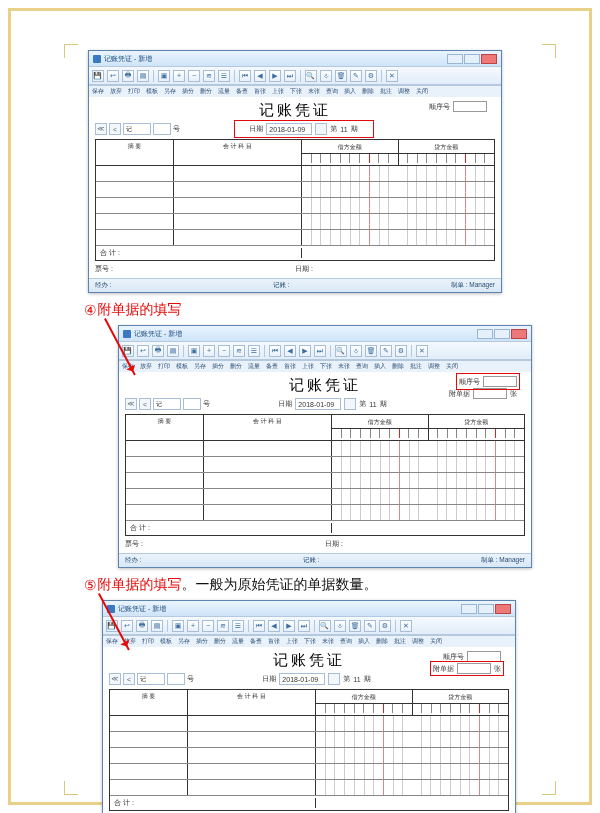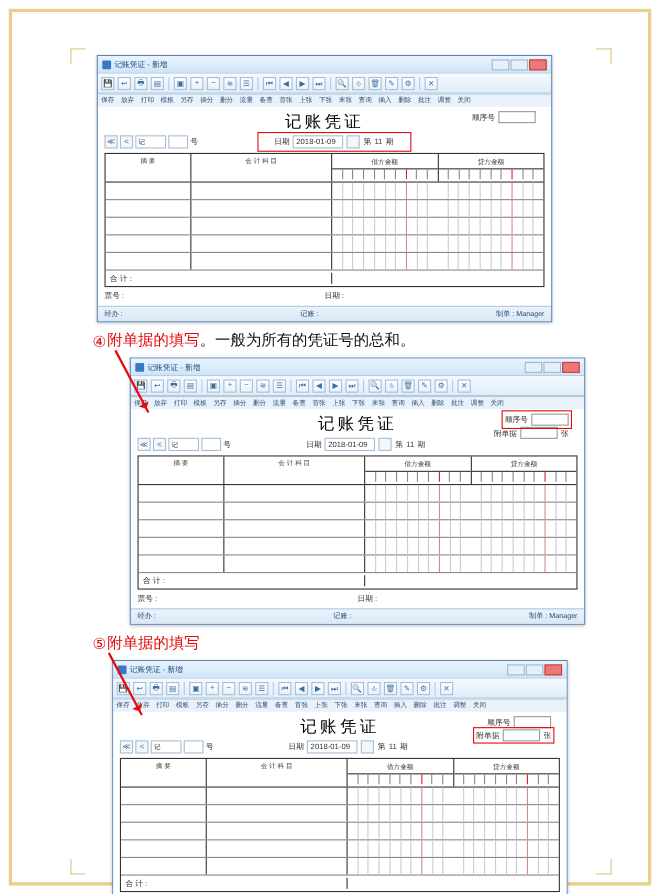--- a/index.html
+++ b/index.html
@@ -494,21 +494,20 @@
         <span>经办 :</span>
         <span>记账 :</span>
         <span><span>制单 :</span> <span>Manager</span></span>
       </div>
     </div>
   </div>
 
   <div class="caption-line">
     <span class="circ-num">④</span>
     <span class="cap-key">附单据的填写</span>
-    <span>。一般为所有的凭证号的总和。</span>
   </div>
 
   <div class="block" style="margin-left:48px;">
     <div class="voucher-window">
       <div class="titlebar">
         <div class="left">
             <div class="app-ico"></div>
             <span>记账凭证 - 新增</span>
           </div>
         <div class="win-ctrls">
@@ -815,20 +814,21 @@
           <span>记账 :</span>
           <span><span>制单 :</span> <span>Manager</span></span>
         </div>
     </div>
     <div class="arrow" style="top:-6px; left:-14px; height:64px; transform:rotate(-28deg);"></div>
   </div>
 
   <div class="caption-line">
     <span class="circ-num">⑤</span>
     <span class="cap-key">附单据的填写</span>
+    <span>。一般为原始凭证的单据数量。</span>
   </div>
 
   <div class="block" style="margin-left:32px;">
     <div class="voucher-window">
       <div class="titlebar">
           <div class="left">
             <div class="app-ico"></div>
             <span>记账凭证 - 新增</span>
           </div>
           <div class="win-ctrls">

